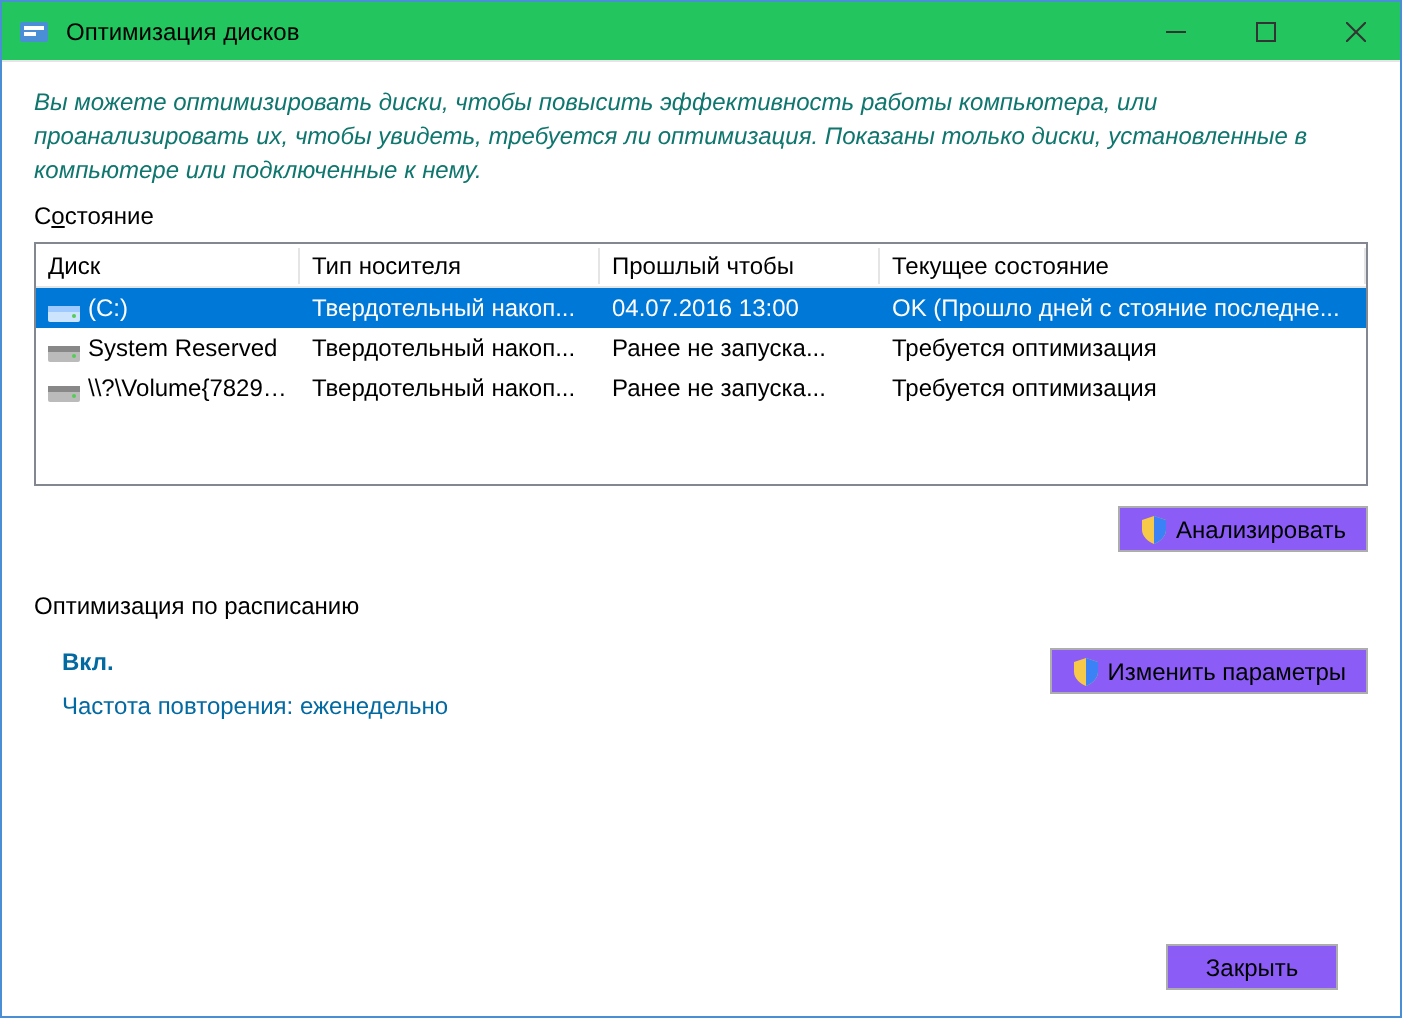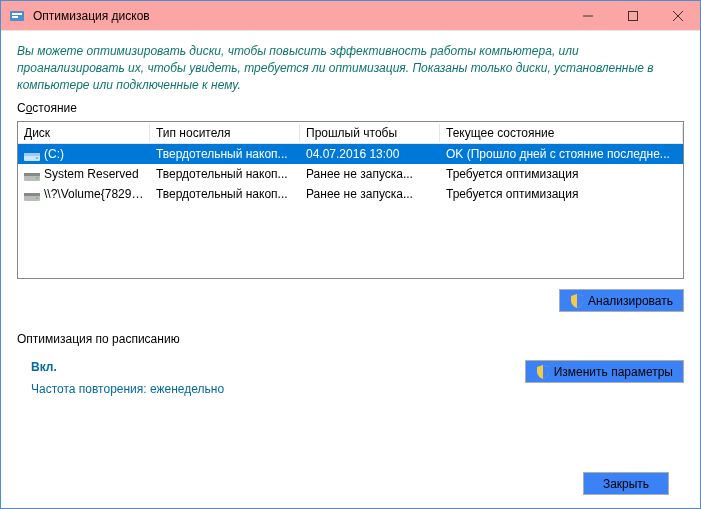--- a/index.html
+++ b/index.html
@@ -9,21 +9,21 @@
       background: #fff;
       width: 701px;
       height: 509px;
       overflow: hidden;
       border: 1px solid #4a8fd6;
     }
     .titlebar {
       height: 30px;
       display: flex;
       align-items: center;
-      background: #fca5a5;
+      background: #22c55e;
       border-bottom: 1px solid #e5e5e5;
       text-align: center;
     }
     .titlebar-icon {
       width: 16px; height: 16px;
       margin: 0 8px 0 8px;
     }
     .titlebar-title { flex: 0 0 auto; color: #000; }
     .titlebar-spacer { flex: 1; }
     .win-btn {
@@ -41,21 +41,21 @@
       font-style: italic;
     }
     .section-label {
       color: #000;
       margin-bottom: 6px;
     }
     .section-label .ul { text-decoration: underline; }
     .listview {
       border: 1px solid #828790;
       background: #fff;
-      height: 158px;
+      height: 122px;
       overflow: hidden;
     }
     .lv-header {
       display: flex;
       height: 22px;
       align-items: center;
       background: #fff;
       border-bottom: 1px solid #e5e5e5;
     }
     .lv-header .col {
@@ -90,21 +90,21 @@
     .btn-row {
       display: flex;
       justify-content: flex-end;
       gap: 8px;
       margin-top: 10px;
     }
     .btn {
       min-width: 120px;
       height: 23px;
       border: 1px solid #adadad;
-      background: #3b82f6;
+      background: #8b5cf6;
       color: #000;
       font-family: inherit;
       font-size: 12px;
       padding: 0 10px;
       display: inline-flex;
       align-items: center;
       justify-content: center;
       gap: 4px;
       cursor: pointer;
     }

